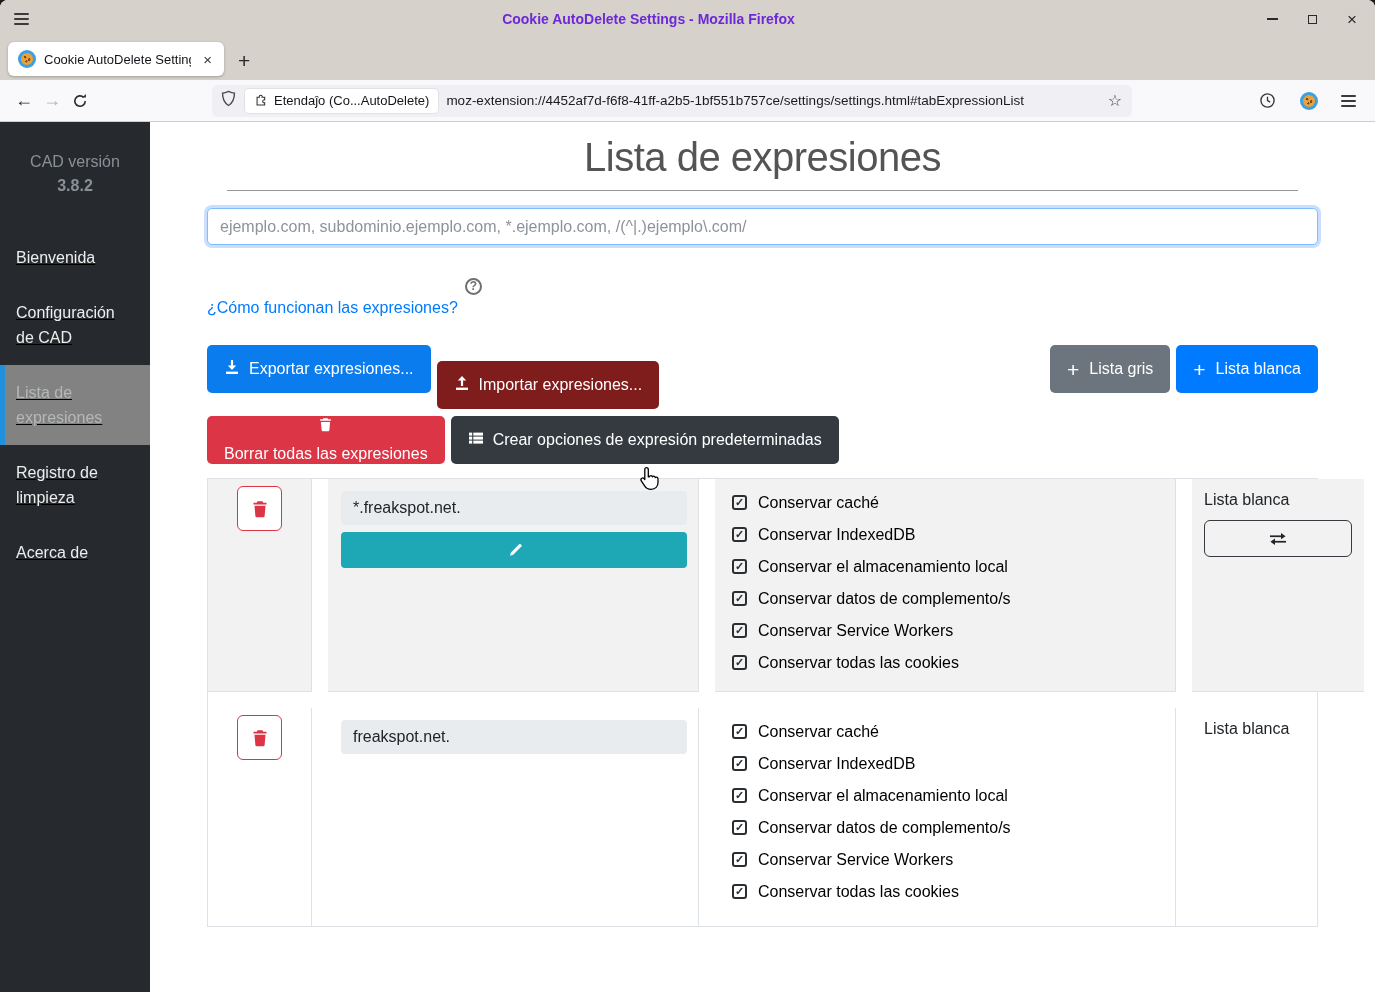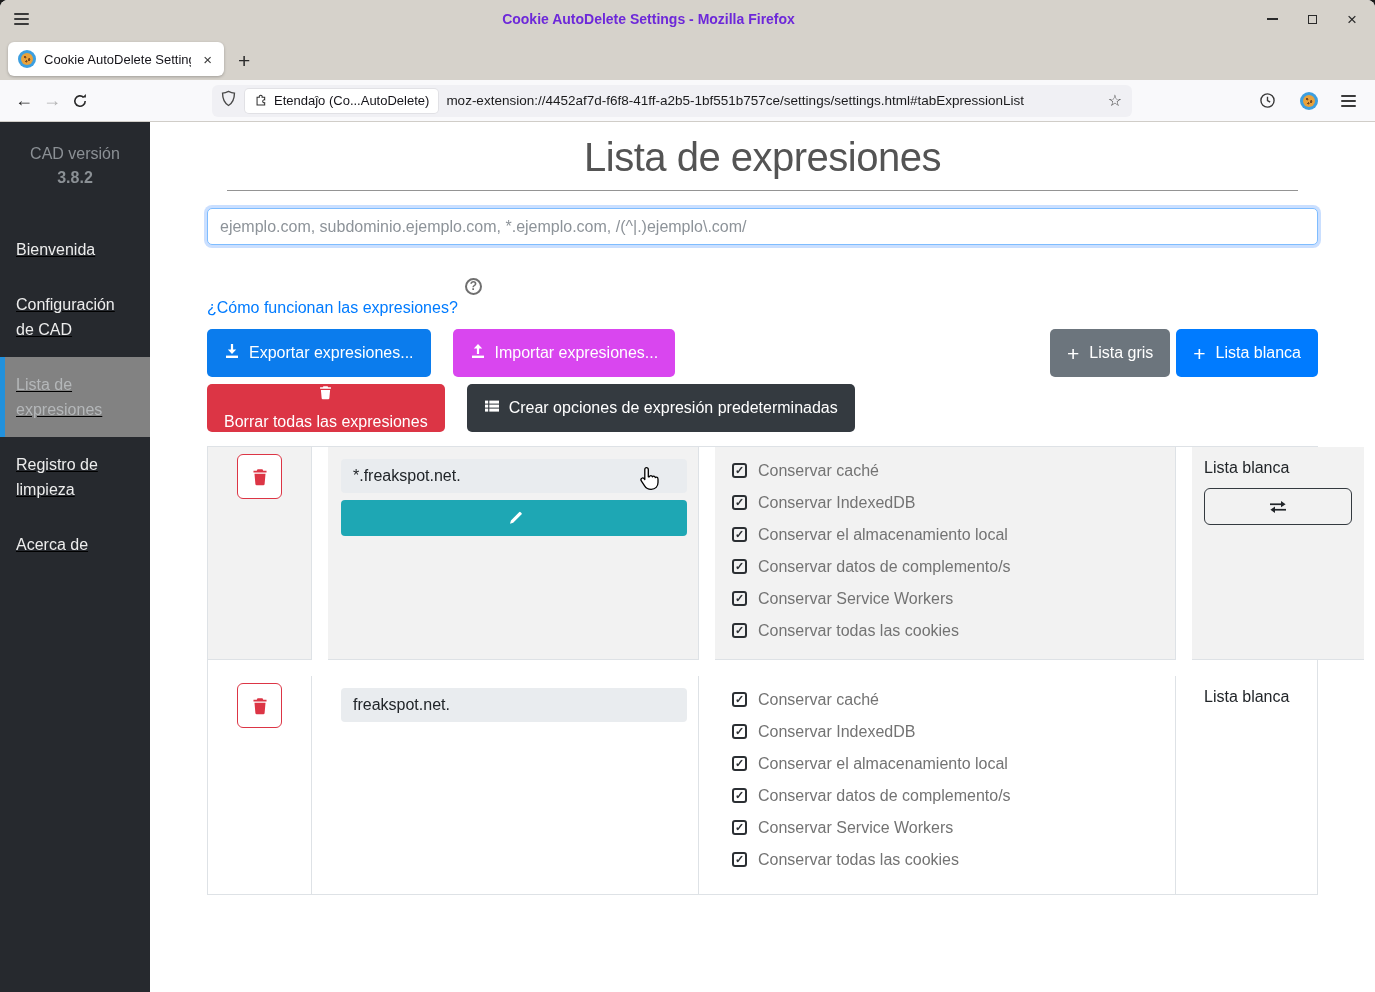--- a/index.html
+++ b/index.html
@@ -68,21 +68,21 @@
   .ext-badge {
     background:#fff; border-radius:4px; height:24px; display:flex; align-items:center;
     gap:6px; padding:0 9px; font-size:13px; color:#15141a; box-shadow:0 0 0 1px rgba(0,0,0,.06);
   }
   .url-text { flex:1; font-size:13.5px; color:#1b1b1d; white-space:nowrap; overflow:hidden; text-overflow:ellipsis; }
   .star { font-size:16px; color:#3a3a3a; }
   .nav-right { margin-left:auto; display:flex; align-items:center; gap:19px; margin-right:6px; }
 
   
   .content { flex:1; display:flex; min-height:0; }
-  .sidebar { width:150px; background:#26292e; flex:0 0 auto; padding-top:20px; }
+  .sidebar { width:150px; background:#26292e; flex:0 0 auto; padding-top:28px; }
   .version { text-align:center; color:#8b9095; font-size:16px; line-height:24px; }
   .version .num { font-weight:bold; }
   .nav-list { margin-top:32px;text-decoration:underline; }
   .side-item { padding:15px 16px; font-size:16px; line-height:25px; color:#ededed; cursor:pointer; }
   .side-item.active {
     background:#828282; border-left:5px solid #2191dd; padding-left:11px; color:#b4b7b9;
   }
 
   main { flex:1; background:#fff; padding:13px 57px 0 57px; min-width:0; }
   .page-title { margin:0; font-size:40px; font-weight:500; color:#545454; text-align:center; letter-spacing:-.5px; }
@@ -93,28 +93,28 @@
     box-shadow:0 0 0 3px rgba(13,110,253,.22); padding:0 12px; font-size:16px;
     color:#333; outline:none; font-family:inherit;
   }
   .expr-input::placeholder { color:#8d9399; }
 
   .help-row { margin-top:10px; display:flex; align-items:center; gap:7px; }
   .help-link { color:#007bff; font-size:16px; text-decoration:none;margin-top:44px; }
   .q-circle { width:17px; height:17px; border:2px solid #6f6f6f; border-radius:50%;
     color:#6f6f6f; font-size:12px; font-weight:bold; display:flex; align-items:center; justify-content:center; }
 
-  .btn-row { display:flex; gap:22px; margin-top:12px; align-items:center; }
+  .btn-row { display:flex; gap:6px; margin-top:12px; align-items:center; }
   .btn {
     display:inline-flex; align-items:center; justify-content:center; gap:9px;
     height:48px; padding:0 17px; border:none; border-radius:5px; color:#fff;
     font-size:16px; font-family:inherit; cursor:pointer; white-space:nowrap;
   }
   .btn-export { background:#0b7ced; }
-  .btn-import { background:#d946ef; }
+  .btn-import { background:#7f1d1d;margin-top:32px; }
   .btn-grey { background:#6c757d; }
   .btn-whitelist { background:#007bff; }
   .btn-danger { background:#dc3545;flex-direction:column; }
   .btn-dark { background:#343a40; }
   .right-group { margin-left:auto; display:flex; gap:6px; }
   .plus-glyph { font-size:21px; font-weight:400; margin-right:1px; line-height:1; }
   .row2 { margin-top:7px; }
 
   
   .expr-table {
@@ -132,21 +132,21 @@
   .del-cell { display:flex; justify-content:center; align-items:flex-start; padding-top:7px; }
   .del-btn { width:45px; height:45px; background:#fff; border:1px solid #dc3545; border-radius:6px;
     color:#dc3545; display:flex; align-items:center; justify-content:center; cursor:pointer; }
 
   .expr-cell { padding:12px 11px 0 13px; }
   .expr-box { background:#e9ecef; border-radius:4px; padding:8px 12px; font-size:16px; color:#212529; }
   .edit-btn { margin-top:7px; width:100%; height:36px; background:#1ea7b4; border:none;
     border-radius:4px; display:flex; align-items:center; justify-content:center; cursor:pointer; }
 
   .opts-cell { padding:12px 0 0 17px; display:flex; flex-direction:column; gap:9px; }
-  .opt { display:flex; align-items:center; gap:11px; font-size:16px; color:#737373; height:23px; }
+  .opt { display:flex; align-items:center; gap:11px; font-size:16px; color:#000000; height:23px; }
   .cb { width:15px; height:15px; border:2px solid #2b2f33; border-radius:3px; flex:0 0 auto;
     display:flex; align-items:center; justify-content:center; font-size:11px; font-weight:bold; color:#2b2f33; }
   .cb.checked::after { content:"✓"; margin-top:-1px; }
 
   .list-cell { padding:12px 12px 0; font-size:16px; color:#212529; }
   .swap-btn { margin-top:11px; width:100%; height:37px; background:transparent;
     border:1px solid #343a40; border-radius:6px; display:flex; align-items:center; justify-content:center; cursor:pointer; }
 
   .cursor { position:absolute; left:637px; top:466px; z-index:50; pointer-events:none; }
 </style>

